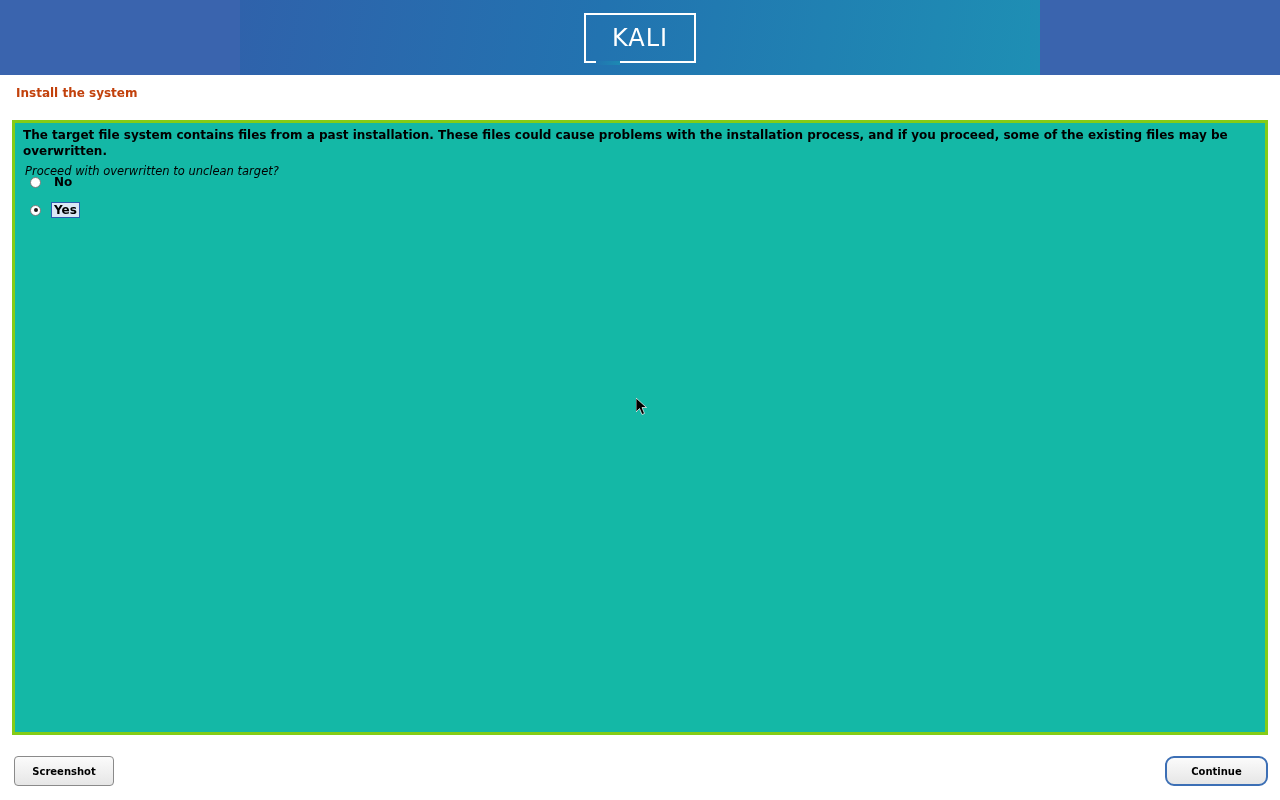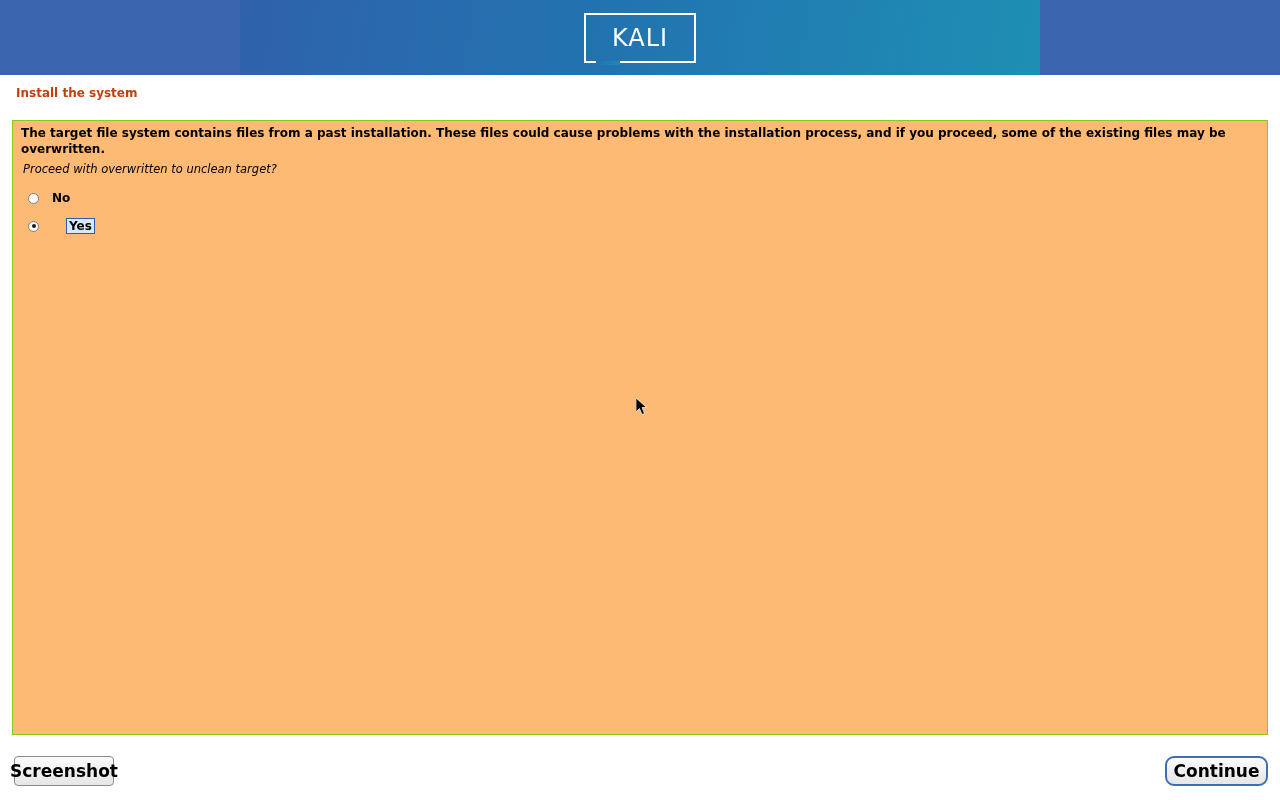--- a/index.html
+++ b/index.html
@@ -65,22 +65,22 @@
     color: #c2410c;
   }
 
   
   .content-frame {
     position: absolute;
     left: 12px;
     top: 120px;
     width: 1256px;
     height: 615px;
-    border: 1px solid #84cc16;
-    background: #fdba74;
+    border: 3px solid #84cc16;
+    background: #14b8a6;
   }
   .question {
     position: absolute;
     left: 8px;
     top: 5px;
     width: 1222px;
     font-size: 12px;
     font-weight: bold;
     line-height: 15.5px;
     color: #000000;
@@ -90,30 +90,30 @@
     left: 10px;
     top: 41px;
     font-size: 11.5px;
     font-style: italic;
     color: #000000;
   }
 
   .radio-list {
     position: absolute;
     left: 10px;
-    top: 66px;
+    top: 48px;
     width: 600px;
   }
   .radio-row {
     display: flex;
     align-items: center;
     height: 22px;
     margin: 0;
   }
-  .radio-row + .radio-row { margin-top: 6px; gap: 17px; }
+  .radio-row + .radio-row { margin-top: 6px; }
   .radio {
     width: 11px;
     height: 11px;
     border-radius: 50%;
     border: 1px solid #7c7c7c;
     background: #ffffff;
     margin-left: 5px;
     margin-right: 10px;
     position: relative;
     flex: 0 0 auto;
@@ -141,21 +141,21 @@
   }
 
   
   .btn {
     position: absolute;
     height: 30px;
     border: 1px solid #8a8a8a;
     border-radius: 4px;
     background: linear-gradient(#fbfbfb, #e6e6e6);
     font-family: "DejaVu Sans", sans-serif;
-    font-size: 17px;
+    font-size: 10px;
     font-weight: bold;
     color: #000000;
     display: flex;
     align-items: center;
     justify-content: center;
     padding: 0 14px;
     cursor: default;
   }
   .btn-screenshot {
     left: 14px;

